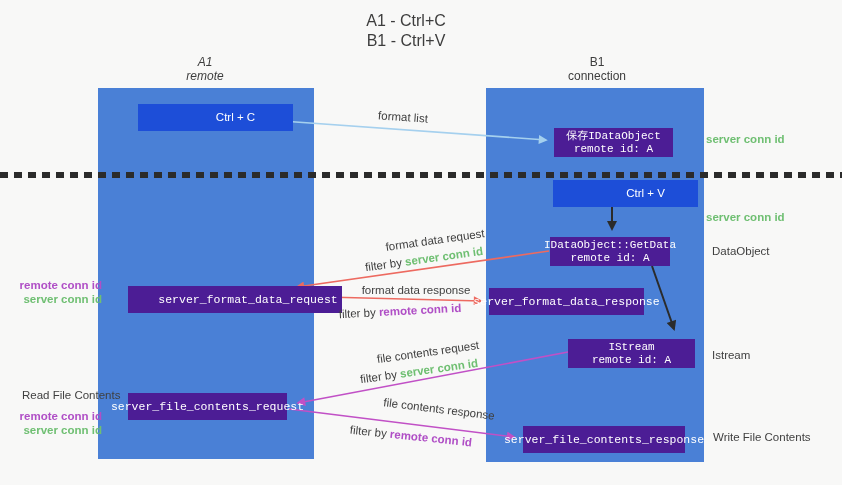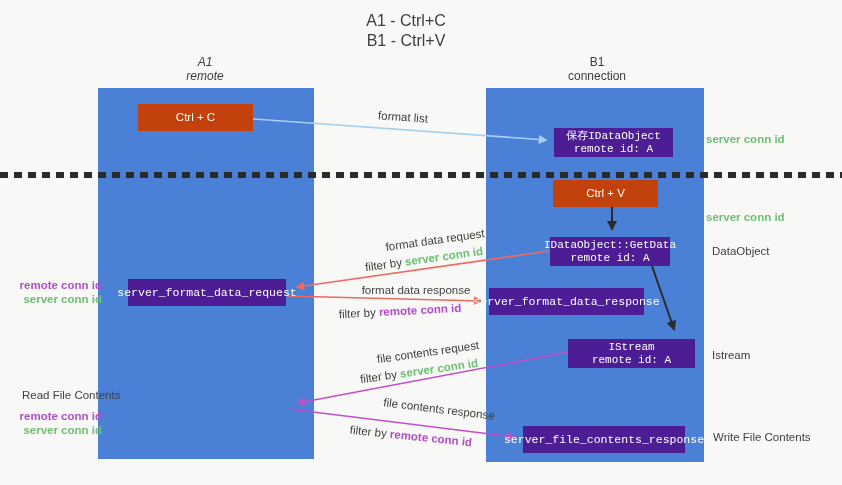--- a/index.html
+++ b/index.html
@@ -13,21 +13,21 @@
   .title {
     left:0; top:11px; width:812px; text-align:center;
     font-size:16px; line-height:20px; color:#3d3d3d;
   }
   .lane { background:#4a80d6; }
   .lane-header { text-align:center; font-size:12px; line-height:14px; color:#3d3d3d; }
   .node {
     display:flex; flex-direction:column; align-items:center; justify-content:center;
     color:#ffffff; font-size:11.5px; line-height:13px; text-align:center; white-space:nowrap;
   }
-  .node.green  { background:#c2410c; }
+  .node.green  { background:#1d4ed8;padding-left:40px; }
   .node.orange { background:#4c1d95;font-family:Liberation Mono, monospace; }
   .edge-label {
     white-space:nowrap; font-size:11.5px; color:#3f3f3f;
     transform-origin:center center;
   }
   .side-label { white-space:nowrap; font-size:11.5px; color:#3f3f3f; }
   .side-label.right-align { text-align:right;margin-left:16px; }
   .conn-green  { color:#6fbf72; font-weight:bold; font-size:11.5px; }
   .conn-purple { color:#b04fc6; font-weight:bold; font-size:11.5px; }
   svg.overlay { position:absolute; left:0; top:0; pointer-events:none; }
@@ -98,33 +98,36 @@
 
   <div class="abs node green" style="left:553px; top:180px; width:105px; height:27px;">
     <span>Ctrl + V</span>
   </div>
 
   <div class="abs node orange" style="left:550px; top:237px; width:120px; height:29px; font-size:11px;">
     <span>IDataObject::GetData</span>
     <span>remote id: A</span>
   </div>
 
-  <div class="abs node orange" style="left:128px; top:279px; width:158px; height:27px;">
+  <div class="abs node orange" style="left:128px; top:286px; width:188px; height:27px;padding-left:26px;">
     <span>server_format_data_request</span>
   </div>
 
   <div class="abs node orange" style="left:489px; top:288px; width:155px; height:27px;">
     <span>server_format_data_response</span>
   </div>
 
   <div class="abs node orange" style="left:568px; top:339px; width:127px; height:29px; font-size:11px;">
     <span>IStream</span>
     <span>remote id: A</span>
   </div>
 
+  <div class="abs node orange" style="left:128px; top:393px; width:159px; height:27px;">
+    <span>server_file_contents_request</span>
+  </div>
 
   <div class="abs node orange" style="left:523px; top:426px; width:162px; height:27px;">
     <span>server_file_contents_response</span>
   </div>
 
   <div class="abs edge-label" style="left:403px; top:117px; transform:translate(-50%,-50%) rotate(4deg);">
     <span>format list</span>
   </div>
 
   <div class="abs edge-label" style="left:435px; top:240px; transform:translate(-50%,-50%) rotate(-8deg);">

